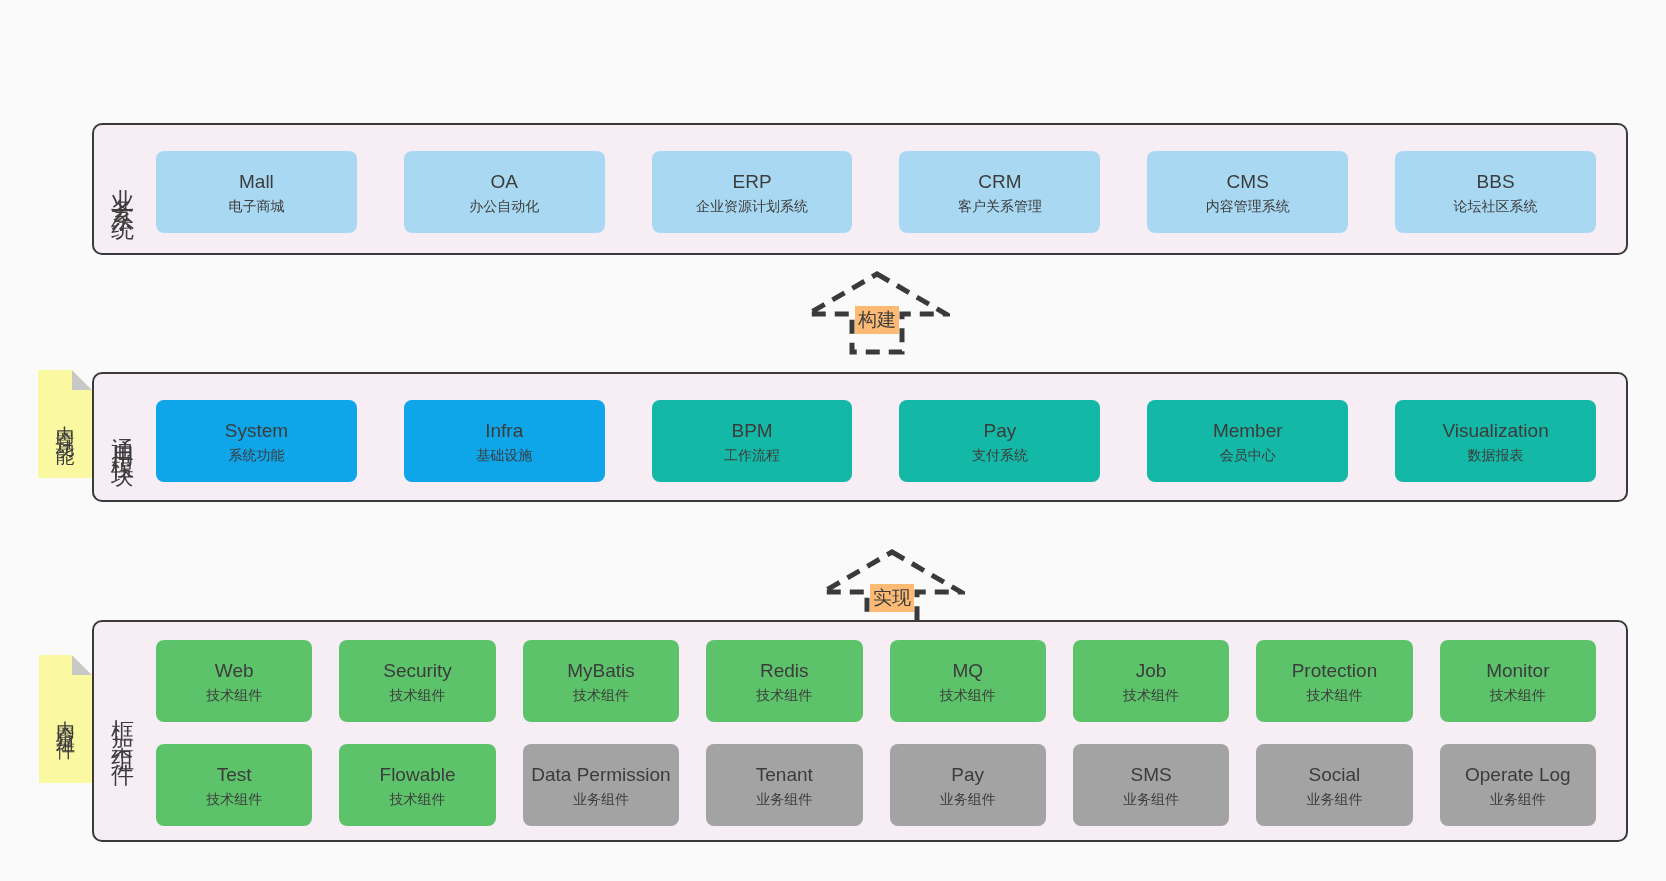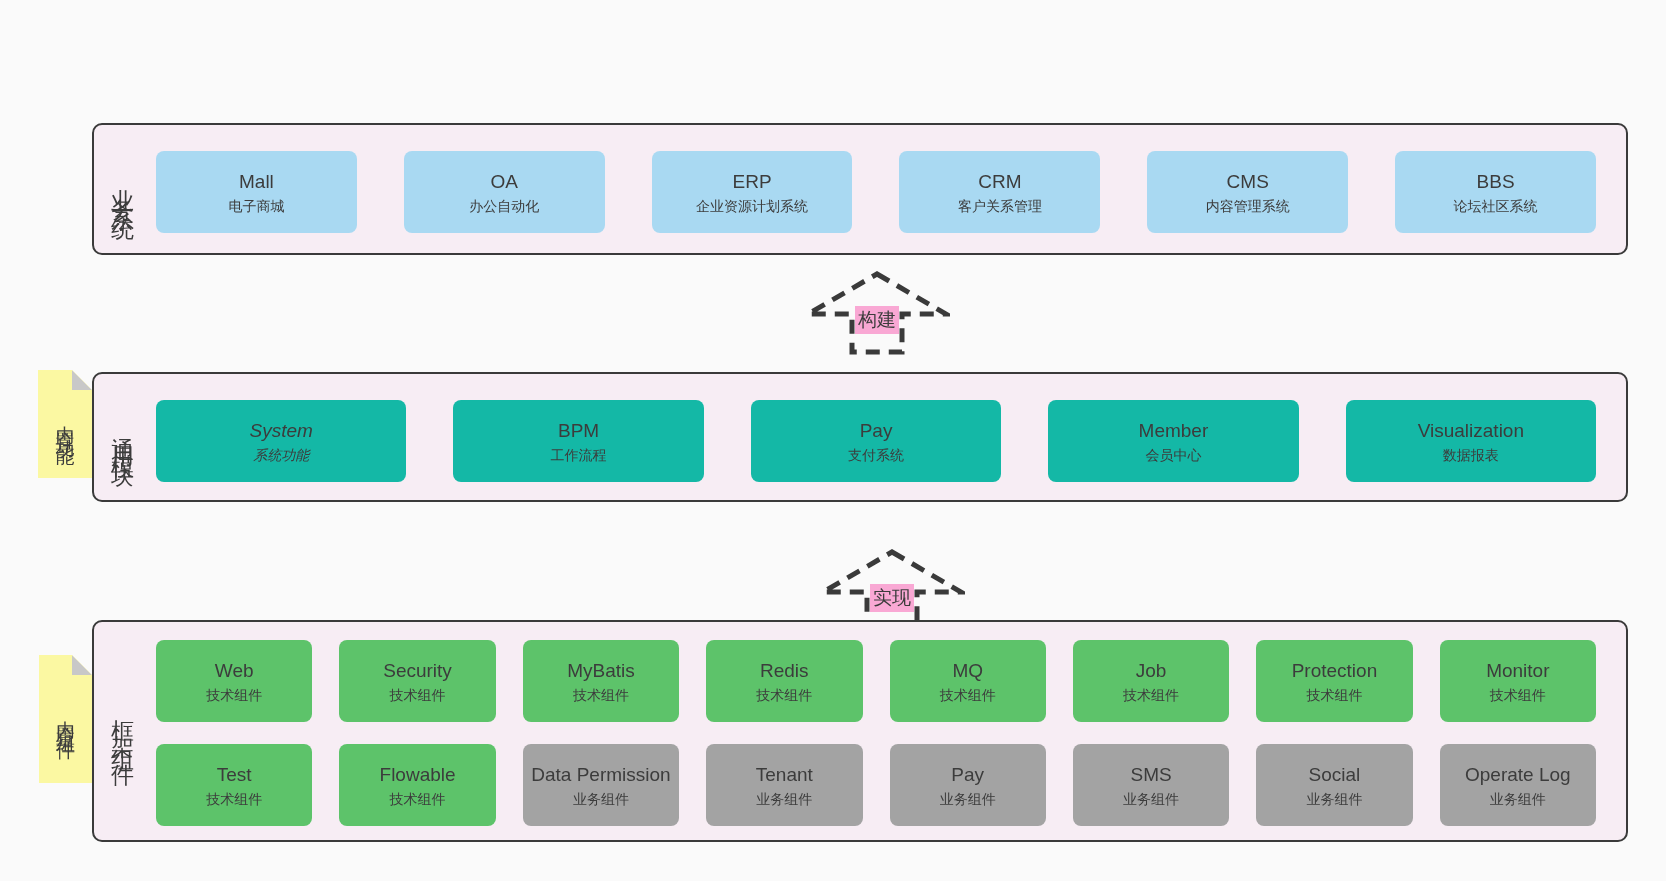--- a/index.html
+++ b/index.html
@@ -29,33 +29,33 @@
   #band1 .box-row, #band2 .box-row { top:26px; }
   #band3 .box-row.row1 { top:18px; gap:27px; }
   #band3 .box-row.row2 { top:122px; gap:27px; }
   .box {
     flex:1 1 0; border-radius:8px; box-sizing:border-box;
     display:flex; flex-direction:column; align-items:center; justify-content:center;
     text-align:center; font-size:19px; line-height:1.45; padding:12px 6px;
   }
   .box .cn { font-size:14px; }
   .blue        { background:#a9d9f2; }
-  .red         { background:#14b8a6;font-style:italic; }
+  .red         { background:#0ea5e9; }
   .pink        { background:#14b8a6; }
   .green       { background:#5dc36a; }
   .green-light { background:#a3a3a3; }
   .arrow {
     position:absolute; width:146px; height:86px;
   }
   #arrow1 { left:804px; top:270px; }
   #arrow2 { left:819px; top:548px; }
   .arrow svg { display:block; }
   .arrow-label {
     position:absolute; left:50%; top:36px; transform:translateX(-50%);
-    background:#f9a8d4; padding:1px 3px; font-size:19px; white-space:nowrap;
+    background:#fdba74; padding:1px 3px; font-size:19px; white-space:nowrap;
   }
   .note {
     position:absolute; background:#fbf8a2; z-index:3;
     clip-path: polygon(0 0, calc(100% - 20px) 0, 100% 20px, 100% 100%, 0 100%);
     display:flex; align-items:center; justify-content:center;
   }
   .note::after {
     content:""; position:absolute; top:0; right:0; width:20px; height:20px;
     background:#c8c8c8; clip-path: polygon(0 0, 100% 100%, 0 100%);
   }
@@ -110,20 +110,24 @@
   <span>内置功能</span>
 </div>
 
 <div class="band" id="band2">
   <div class="band-label">通用模块</div>
   <div class="box-row">
     <div class="box red">
       <span>System</span>
       <span class="cn">系统功能</span>
     </div>
+    <div class="box red">
+      <span>Infra</span>
+      <span class="cn">基础设施</span>
+    </div>
     <div class="box pink">
       <span>BPM</span>
       <span class="cn">工作流程</span>
     </div>
     <div class="box pink">
       <span>Pay</span>
       <span class="cn">支付系统</span>
     </div>
     <div class="box pink">
       <span>Member</span>

